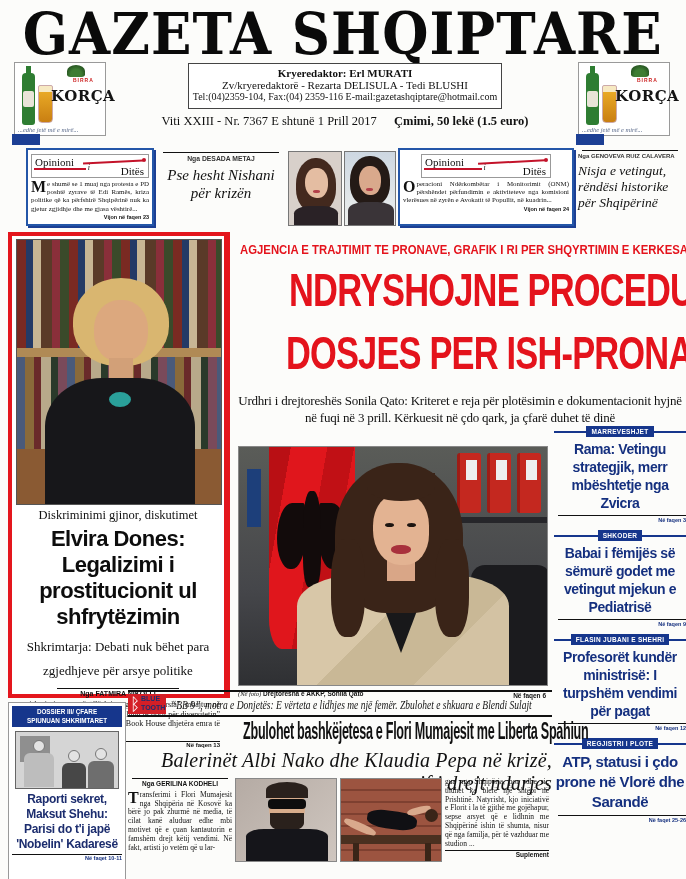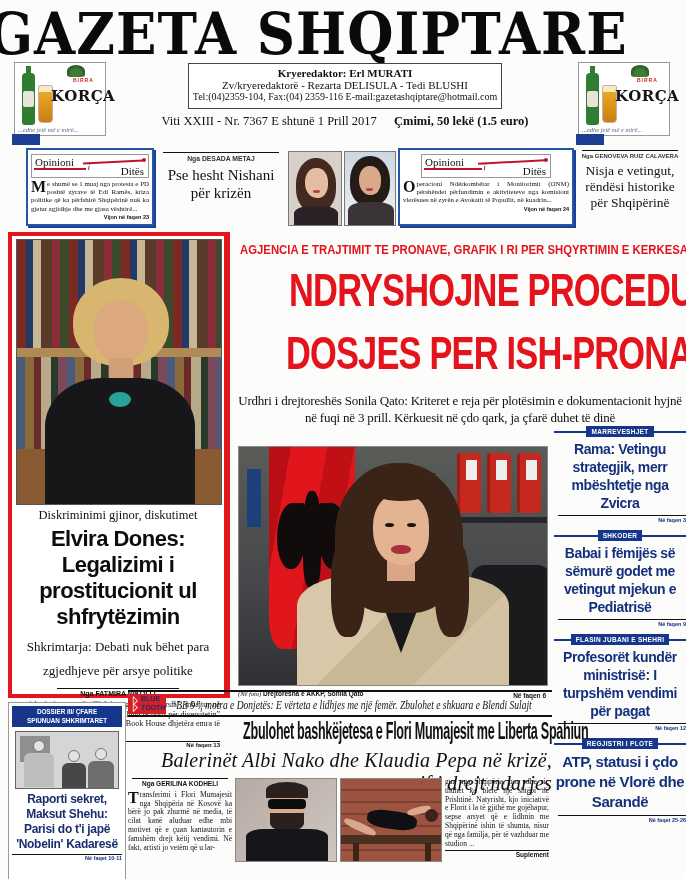--- a/index.html
+++ b/index.html
@@ -1,21 +1,21 @@
 <!DOCTYPE html>
 <html><head>
 <meta charset="utf-8">
 <style>
   * { margin:0; padding:0; box-sizing:border-box; }
   body { background:#888; font-family:"Liberation Serif","DejaVu Serif",serif; }
   #page { position:relative; width:686px; height:879px; background:#fcfcfa; margin:0 auto; overflow:hidden; color:#111; }
   .abs { position:absolute; }
 
   
-  #masthead { left:0; top:0; width:686px; height:60px; text-align:left; }
+  #masthead { left:0; top:0; width:686px; height:60px; text-align:center; }
   #masthead span { display:inline-block; font-family:"DejaVu Serif",serif; font-weight:bold; font-size:51px; letter-spacing:1px; transform:scale(1.04,1.12); transform-origin:center top; color:#0a0a0a; }
 
   
   .ad { width:92px; height:74px; border:1px solid #9a9a9a; background:#fff; overflow:visible; }
   .ad .bottle { position:absolute; left:7px; top:10px; width:13px; height:52px; background:#2e7d32; border-radius:4px 4px 3px 3px; }
   .ad .bottle:before { content:""; position:absolute; left:4px; top:-7px; width:5px; height:8px; background:#2e7d32; }
   .ad .bottle .lbl { position:absolute; left:1px; top:18px; width:11px; height:16px; background:#e8e4d8; border-radius:2px; }
   .ad .glass { position:absolute; left:23px; top:22px; width:15px; height:38px; background:linear-gradient(180deg,#f7e9c2 0 18%,#e8a825 18%,#c97f12); border-radius:2px 2px 4px 4px; border:1px solid #caa; }
   .ad .birra { position:absolute; left:58px; top:14px; font-family:"Liberation Sans",sans-serif; font-size:5px; font-weight:bold; color:#c22; letter-spacing:1px; }
   .ad .brand { position:absolute; left:36px; top:24px; font-family:"DejaVu Serif",serif; font-weight:bold; font-size:15px; color:#141414; letter-spacing:0.5px; }
@@ -41,23 +41,23 @@
   .oplogo .l1 { position:absolute; left:2px; top:13px; width:45%; height:2px; background:#c3132a; }
   .oplogo .l2 { position:absolute; left:44%; top:6px; width:52%; height:2px; background:#c3132a; transform:rotate(-3deg); }
   .oplogo .dot { position:absolute; right:2px; top:3px; width:4px; height:4px; border-radius:50%; background:#c3132a; }
   .optext { font-size:6.9px; line-height:8.2px; text-align:justify; }
   .optext .dc { float:left; font-size:16px; line-height:14px; font-weight:bold; margin-right:1px; }
   .opref { text-align:right; font-family:"Liberation Sans",sans-serif; font-size:5.5px; font-weight:bold; margin-top:1px; }
   #op-left-box { left:26px; top:148px; width:128px; height:78px; }
   #op-left-col { left:158px; top:152px; width:126px; height:74px; text-align:center; }
   .opcol .rule { border-top:1.5px solid #111; width:92%; margin:0 auto 2px; }
   .opcol .by { font-family:"Liberation Sans",sans-serif; font-size:6.8px; font-weight:bold; color:#333; margin-bottom:4px; }
-  .opcol .hl { font-size:15px; line-height:18px; }
+  .opcol .hl { font-size:15px; line-height:18px;font-style:italic; }
   #op-right-box { left:398px; top:148px; width:176px; height:78px; }
-  #op-right-col { left:578px; top:150px; width:104px; height:80px; text-align:center; }
+  #op-right-col { left:578px; top:150px; width:104px; height:80px; }
   #op-right-col .hl { font-size:13.5px; line-height:16px; }
   .portrait { border:1px solid #777; overflow:hidden; }
   #op-photo1 { left:288px; top:151px; width:54px; height:75px; background:#d8d0ca; }
   #op-photo2 { left:344px; top:151px; width:52px; height:75px; background:linear-gradient(180deg,#cdd7e1,#eef0ee); }
   .p-hair { position:absolute; border-radius:48% 48% 42% 42%; background:#43291e; }
   .p-face { position:absolute; border-radius:46% 46% 44% 50%; background:#e4bda2; }
   .p-body { position:absolute; border-radius:35% 35% 0 0; background:#2a2226; }
   .p-lips { position:absolute; width:7px; height:3px; border-radius:40%; background:#b3404a; }
 
   

